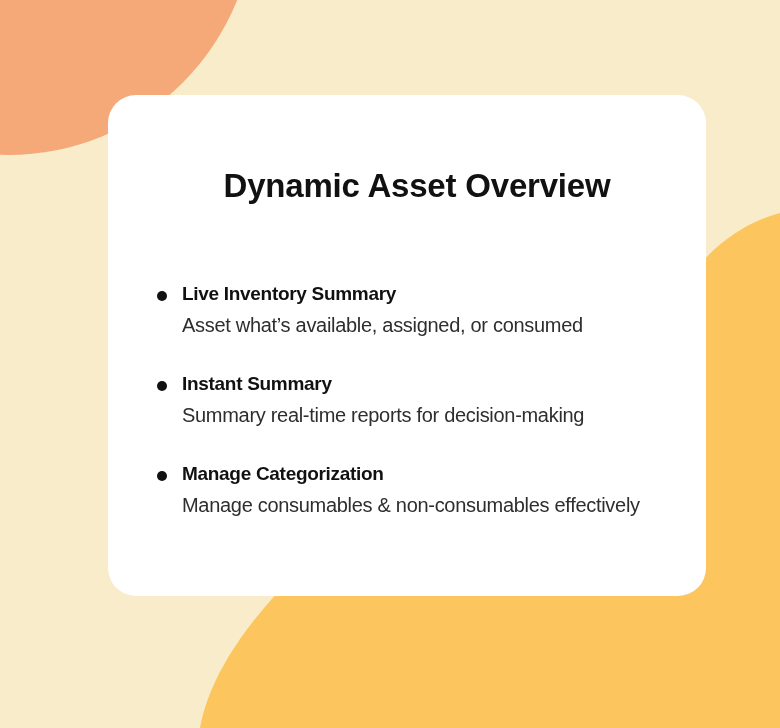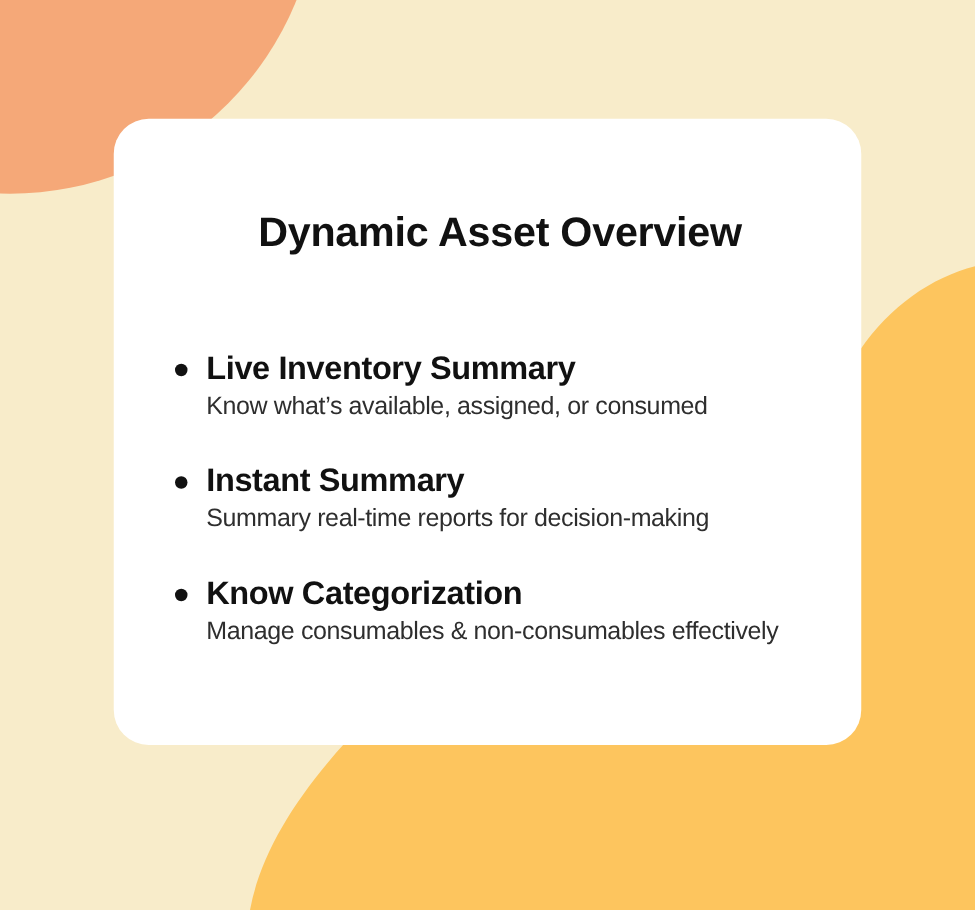--- a/index.html
+++ b/index.html
@@ -17,21 +17,21 @@
   }
   .bg-decor {
     position: absolute;
     inset: 0;
     width: 780px;
     height: 728px;
     display: block;
   }
   .card {
     position: absolute;
-    left: 91px;
+    left: 108px;
     top: 95px;
     width: 598px;
     height: 501px;
     background: #ffffff;
     border-radius: 28px;
   }
   .card-title {
     position: absolute;
     left: 0;
     right: 0;
@@ -62,21 +62,21 @@
   .bullet-dot {
     position: absolute;
     left: 0;
     top: 13px;
     width: 10px;
     height: 10px;
     border-radius: 50%;
     background: #111111;
   }
   .item-heading {
-    font-size: 26px;
+    font-size: 19px;
     line-height: 32px;
     font-weight: 700;
     letter-spacing: -0.3px;
     color: #111111;
   }
   .item-desc {
     font-size: 20px;
     line-height: 27px;
     letter-spacing: -0.3px;
     color: #2e2e2e;
@@ -96,35 +96,35 @@
   <div class="card">
 
     <h1 class="card-title">Dynamic Asset Overview</h1>
 
     <ul class="features">
 
       <li class="feature-item">
         <span class="bullet-dot"></span>
         <div class="item-text">
           <div class="item-heading">Live Inventory Summary</div>
-          <div class="item-desc">Know what’s available, assigned, or consumed</div>
+          <div class="item-desc">Asset what’s available, assigned, or consumed</div>
         </div>
       </li>
 
       <li class="feature-item">
         <span class="bullet-dot"></span>
         <div class="item-text">
           <div class="item-heading">Instant Summary</div>
           <div class="item-desc">Summary real-time reports for decision-making</div>
         </div>
       </li>
 
       <li class="feature-item">
         <span class="bullet-dot"></span>
         <div class="item-text">
-          <div class="item-heading">Know Categorization</div>
+          <div class="item-heading">Manage Categorization</div>
           <div class="item-desc">Manage consumables &amp; non-consumables effectively</div>
         </div>
       </li>
 
     </ul>
   </div>
 </div>
 
 </body></html>

